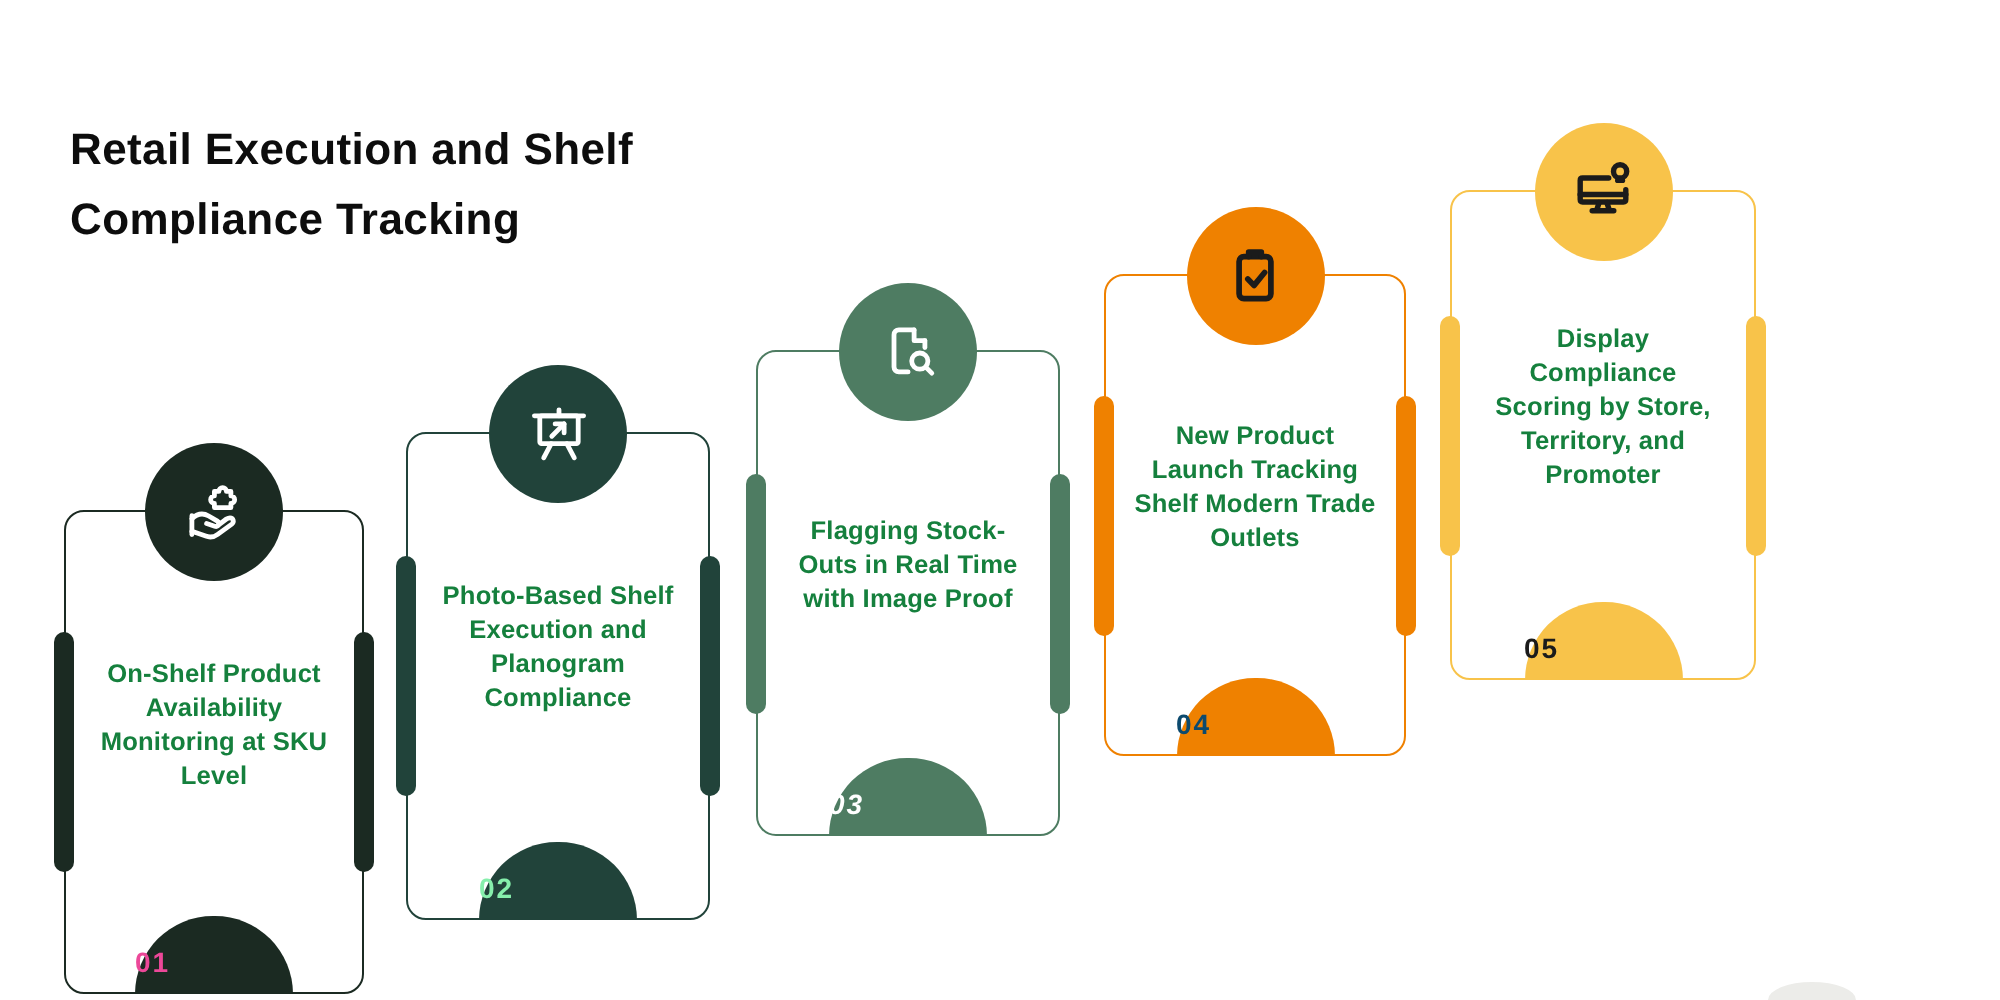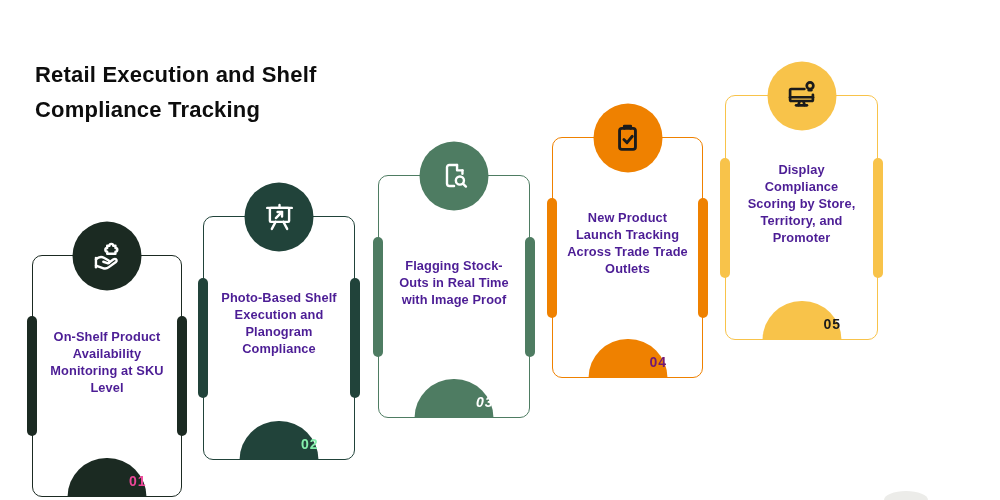--- a/index.html
+++ b/index.html
@@ -29,27 +29,27 @@
   .icon-circle svg{display:block;}
   .side-bar{
     position:absolute;width:10px;height:120px;border-radius:6px;
     background:var(--c);top:50%;transform:translateY(-50%);
   }
   .side-bar.left{left:-5.7px;}
   .side-bar.right{right:-5.7px;}
   .card-text{
     position:absolute;left:0;right:0;top:44%;transform:translateY(-50%);
     text-align:center;font-weight:bold;font-size:12.8px;line-height:17px;
-    color:#4c1d95;padding:0 12px;letter-spacing:.1px;
+    color:#15803d;padding:0 12px;letter-spacing:.1px;
   }
   .cards .card:nth-of-type(5) .card-text{padding:0 19px;}
   .dome{
     position:absolute;left:50%;bottom:-1.4px;transform:translateX(-50%);
     width:79px;height:39px;border-radius:79px 79px 0 0;background:var(--c);
-    display:flex;align-items:flex-end;justify-content:flex-end;
+    display:flex;align-items:flex-end;justify-content:flex-start;
   }
   .dome .num{
     font-weight:bold;font-size:14px;letter-spacing:1px;padding-bottom:8px;
   }
   .deco-ellipse{
     position:absolute;left:884px;top:491px;width:44px;height:18px;
     border-radius:50%;
   }
 </style>
 </head>
@@ -117,23 +117,23 @@
   <div class="card" style="--c: #EF8100;">
     <span class="side-bar left"></span>
     <span class="side-bar right"></span>
     <div class="icon-circle" style="color: rgb(27, 27, 27);">
           <svg width="36" height="36" viewBox="0 0 24 24" fill="none" stroke="currentColor" stroke-width="1.9" stroke-linecap="round" stroke-linejoin="round">
             <rect x="6.7" y="5.2" width="10.6" height="14" rx="1.6"></rect>
             <path d="M9.9 5.2V3.7h4.2v1.5"></path>
             <path d="M9.6 12.7l2.1 2.1 3.5-4.3"></path>
           </svg>
         </div>
-    <div class="card-text">New Product Launch Tracking Across Trade Trade Outlets</div>
+    <div class="card-text">New Product Launch Tracking Shelf Modern Trade Outlets</div>
     <div class="dome">
-      <span class="num" style="color: #701a75;">04</span>
+      <span class="num" style="color: #0c4a6e;">04</span>
     </div>
   </div>
 
   <div class="card" style="--c: #F8C34A;">
     <span class="side-bar left"></span>
     <span class="side-bar right"></span>
     <div class="icon-circle" style="color: rgb(27, 27, 27);">
           <svg width="36" height="36" viewBox="0 0 24 24" fill="none" stroke="currentColor" stroke-width="1.8" stroke-linecap="round" stroke-linejoin="round">
             <path d="M13.9 7H5.2c-.5 0-.8.3-.8.8v6.4c0 .5.3.8.8.8h13.6c.5 0 .8-.3.8-.8v-3.3"></path>
             <path d="M4.4 12.5h15.2"></path>

